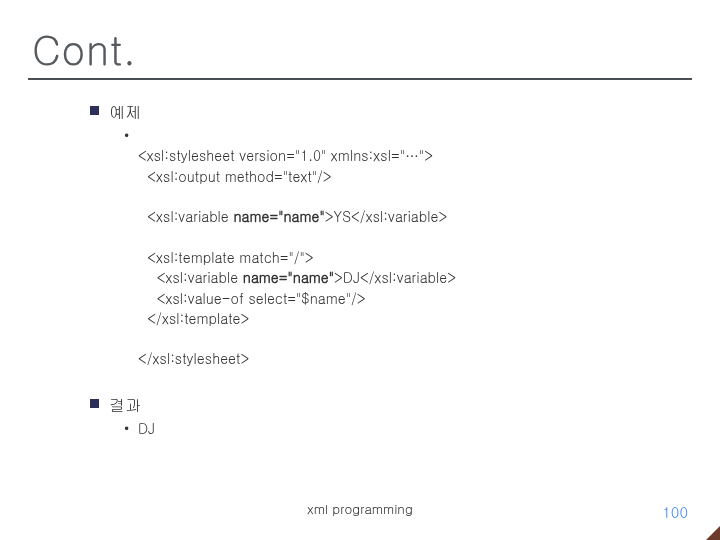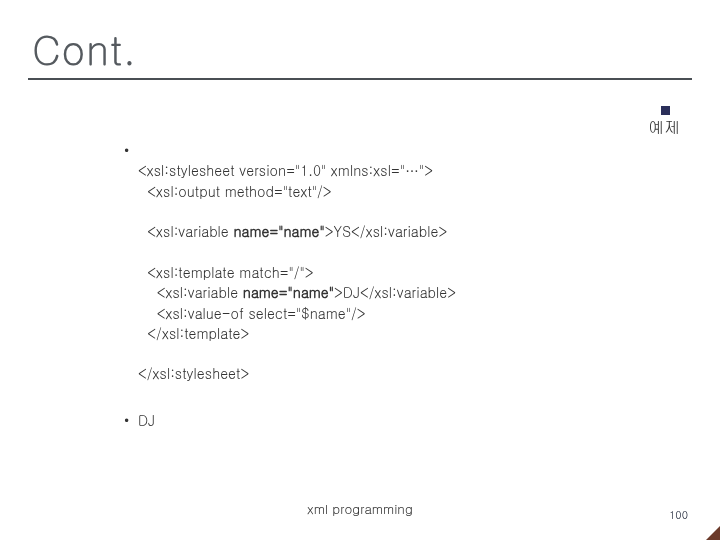--- a/index.html
+++ b/index.html
@@ -39,23 +39,22 @@
     position: absolute;
     top: 100px;
     left: 90px;
     right: 40px;
     font-size: 14px;
     line-height: 1.45;
     color: #333;
   }
   .bullet-row {
     display: flex;
-    align-items: flex-end;
+    align-items: flex-start;
     margin-bottom: 2px;
-    flex-direction: column;
   }
   .sq-bullet {
     width: 9px;
     height: 9px;
     background: #2b2f5a;
     margin-top: 6px;
     margin-right: 10px;
     flex: 0 0 auto;
   }
   .bullet-label {
@@ -95,22 +94,22 @@
     left: 0;
     right: 0;
     text-align: center;
     font-size: 13px;
     color: #333;
   }
   .footer-right {
     position: absolute;
     bottom: 18px;
     right: 32px;
-    font-size: 11px;
-    color: #0f172a;
+    font-size: 15px;
+    color: #3b82f6;
   }
   .corner-accent {
     position: absolute;
     bottom: 0;
     right: 0;
     width: 0;
     height: 0;
     border-right: 14px solid #6b3a2a;
     border-top: 14px solid transparent;
   }
@@ -143,20 +142,24 @@
 <span>    &lt;xsl:variable </span><span class="bold">name="name"</span><span>&gt;DJ&lt;/xsl:variable&gt;</span>
 <span>    &lt;xsl:value-of select="$name"/&gt;</span>
 <span>  &lt;/xsl:template&gt;</span>
 
 <span>&lt;/xsl:stylesheet&gt;</span></div>
       </div>
     </div>
 
     <div class="gap"></div>
 
+    <div class="bullet-row">
+      <div class="sq-bullet"></div>
+      <div class="bullet-label">결과</div>
+    </div>
 
     <div class="sub-block">
       <div class="dot-row">
         <div class="dot">•</div>
         <div>DJ</div>
       </div>
     </div>
 
   </div>
 

